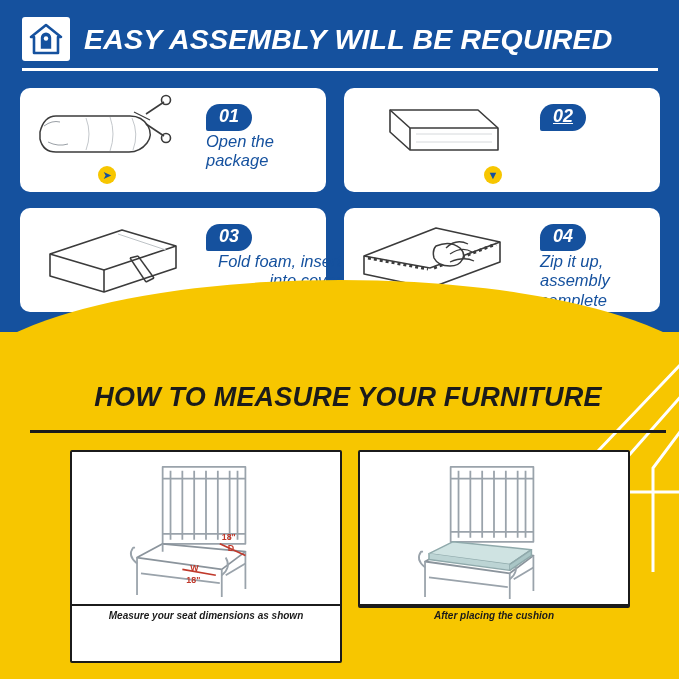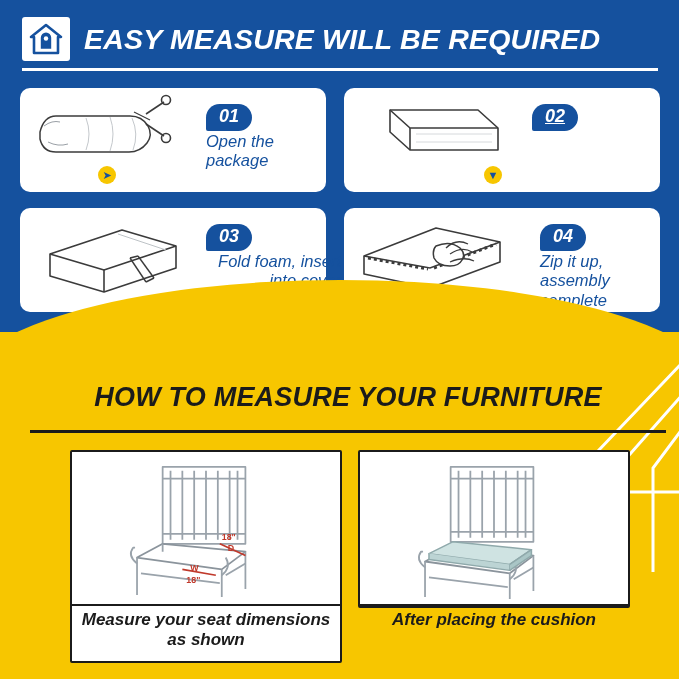--- a/index.html
+++ b/index.html
@@ -108,21 +108,21 @@
   .card-text {
     position: absolute;
     color: #15519e;
     font-size: 16.5px;
     font-weight: normal;
     font-style: italic;
     line-height: 1.18;
   }
   .c1 .badge { left: 186px; top: 16px; }
   .c1 .card-text { left: 186px; top: 44px; width: 118px; }
-  .c2 .badge { left: 188px; top: 16px; text-decoration: underline; }
+  .c2 .badge { left: 196px; top: 16px; text-decoration: underline; }
   .c2 .card-text { left: 196px; top: 44px; width: 120px; }
   .c3 .badge { left: 186px; top: 16px; }
   .c3 .card-text { left: 186px; top: 44px; width: 135px; }
   .c4 .badge { left: 196px; top: 16px; }
   .c4 .card-text { left: 196px; top: 44px; width: 125px; }
 
   .arrow-dot {
     position: absolute;
     width: 18px;
     height: 18px;
@@ -198,21 +198,21 @@
     height: 2px;
     background: #1b1b1b;
   }
   .mc-caption {
     position: absolute;
     left: 0;
     top: 158px;
     width: 100%;
     text-align: center;
     color: #1b1b1b;
-    font-size: 17px;
+    font-size: 10px;
     font-weight: bold;
     font-style: italic;
     line-height: 1.2;
     padding: 0 8px;
     box-sizing: border-box;
   }
 </style>
 </head>
 <body>
 
@@ -221,21 +221,21 @@
   <div class="blue-panel">
 
     <div class="header">
       <div class="logo-box">
         <svg width="36" height="34" viewBox="0 0 36 34" aria-hidden="true">
           <path d="M18 3 L33 15 L30 15 L30 31 L6 31 L6 15 L3 15 Z" fill="none" stroke="#15519e" stroke-width="2.6" stroke-linejoin="round"></path>
           <path d="M18 10.5 a5.2 5.2 0 0 1 5.2 5.2 v11 h-10.4 v-11 A5.2 5.2 0 0 1 18 10.5 Z" fill="#15519e"></path>
           <circle cx="18" cy="16.5" r="2.2" fill="#ffffff"></circle>
         </svg>
       </div>
-      <div class="header-title">EASY MEASURE WILL BE REQUIRED</div>
+      <div class="header-title">EASY ASSEMBLY WILL BE REQUIRED</div>
     </div>
 
     <div class="step-card card-1 c1">
       <div class="card-art">
         <svg width="160" height="96" viewBox="0 0 160 96" aria-hidden="true">
           <path d="M14 40 q4 -16 16 -16 h74 q12 0 18 10 q5 9 -1 17 q-7 9 -18 9 H30 q-13 0 -16 -13 z" fill="#ffffff" stroke="#3b3b3b" stroke-width="1.5"></path>
           <path d="M18 34 q8 -6 16 -4" fill="none" stroke="#9aa0a6" stroke-width="1"></path>
           <path d="M22 50 q10 5 20 2" fill="none" stroke="#9aa0a6" stroke-width="1"></path>
           <path d="M60 26 q6 16 0 32" fill="none" stroke="#c4c8cc" stroke-width="1"></path>
           <path d="M84 25 q6 17 0 34" fill="none" stroke="#c4c8cc" stroke-width="1"></path>

